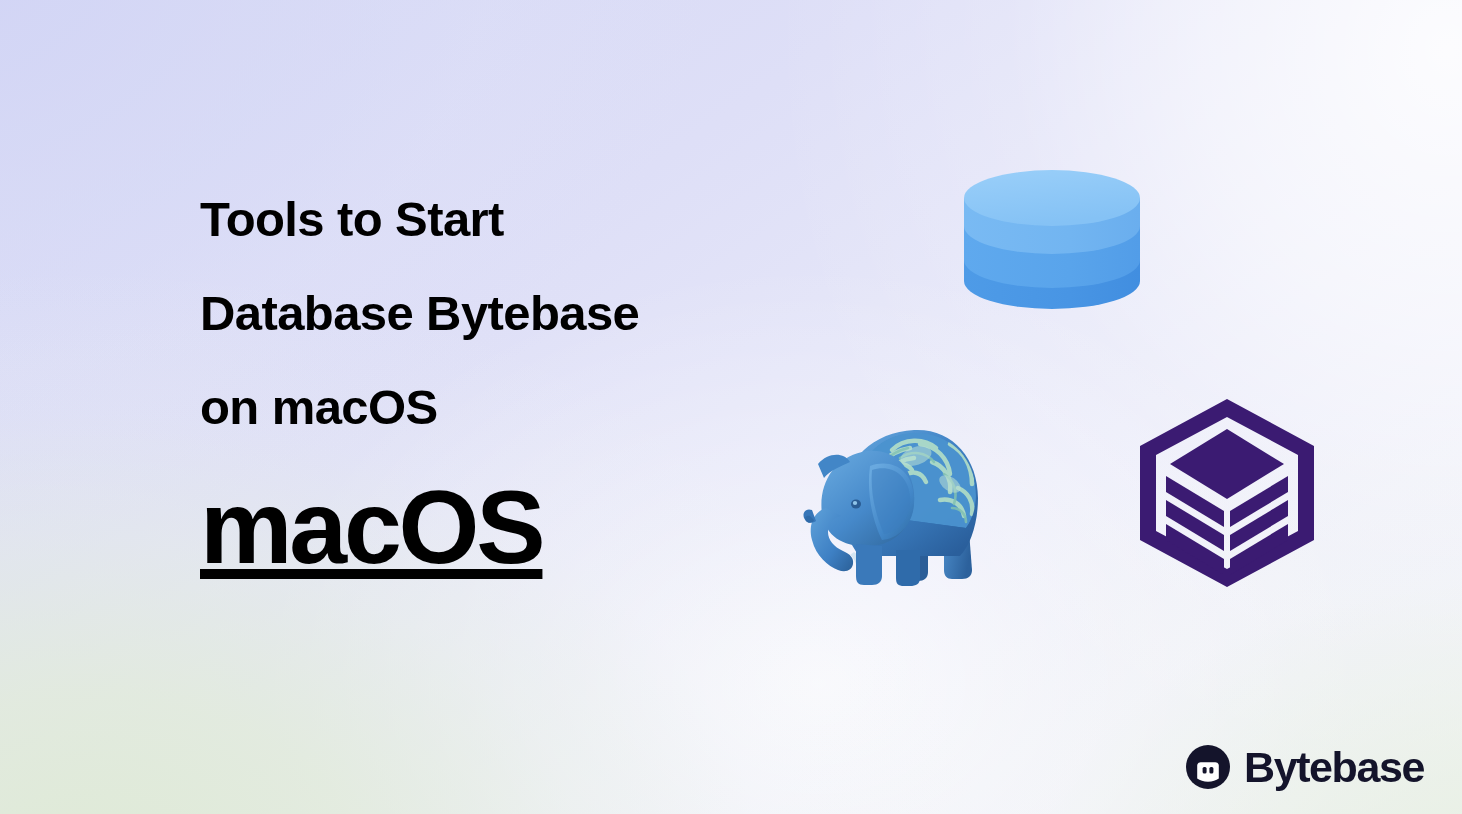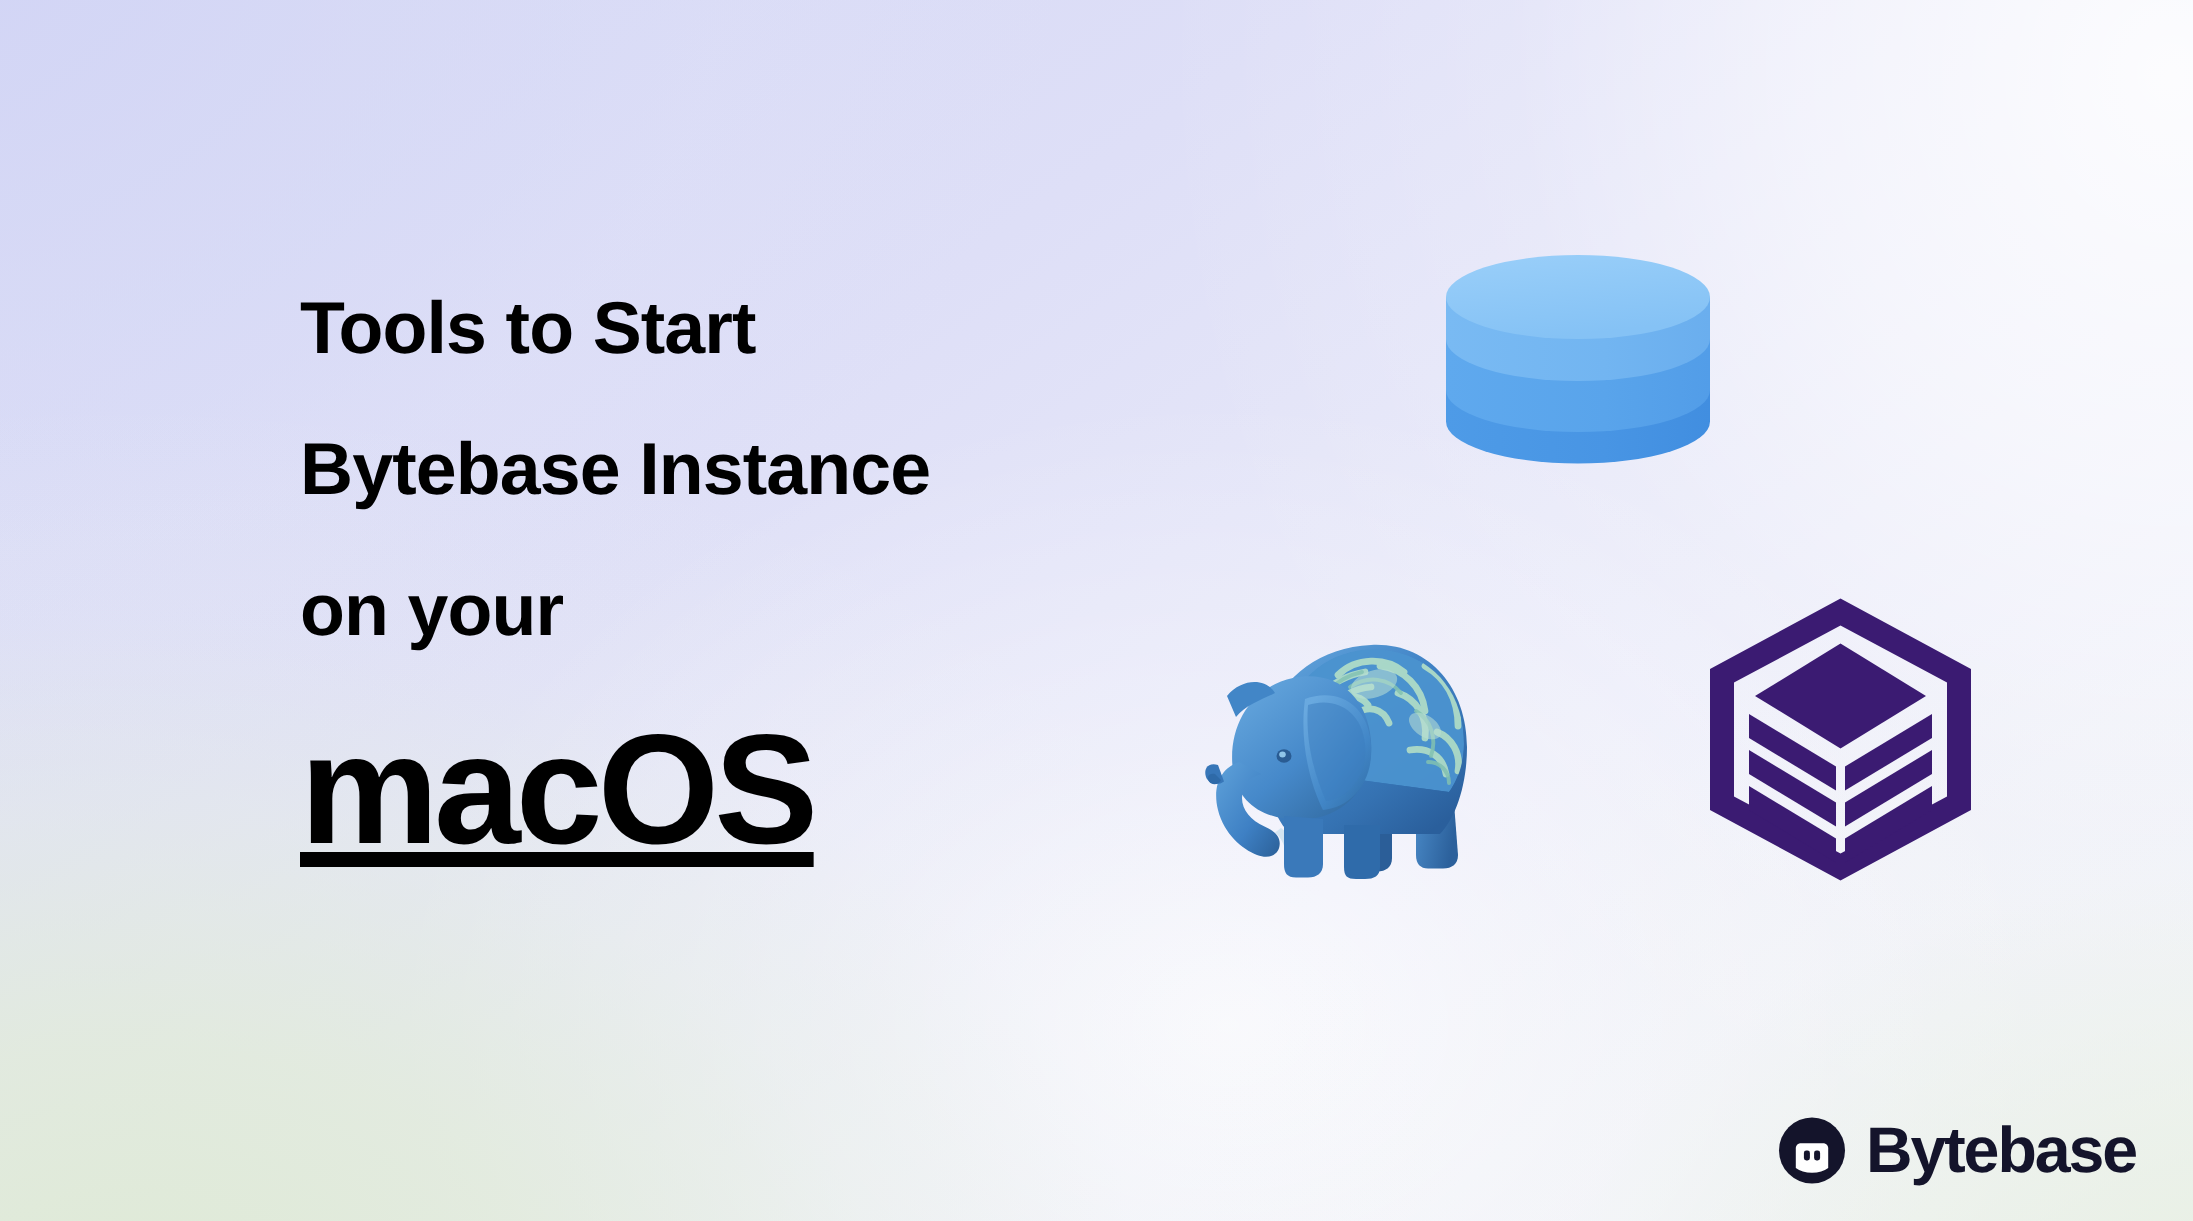--- a/index.html
+++ b/index.html
@@ -167,22 +167,22 @@
 
   <div class="bg-layer bg-base"></div>
   <div class="bg-layer bg-lav-tl"></div>
   <div class="bg-layer bg-white-r"></div>
   <div class="bg-layer bg-white-c"></div>
   <div class="bg-layer bg-green"></div>
   <div class="bg-layer bg-green-br"></div>
 
   <div class="headline">
     <span class="headline-line">Tools to Start</span>
-    <span class="headline-line">Bytebase Instance</span>
-    <span class="headline-line">on your</span>
+    <span class="headline-line">Database Bytebase</span>
+    <span class="headline-line">on macOS</span>
     <span class="headline-big">macOS</span>
   </div>
 
   <svg class="cylinder" viewBox="0 0 180 157">
     <defs>
       <linearGradient id="cylTopG" x1="0" y1="0" x2="0.35" y2="1">
         <stop offset="0%" stop-color="#9ACFF9"></stop>
         <stop offset="100%" stop-color="#85C2F5"></stop>
       </linearGradient>
       <linearGradient id="cylB1" x1="0" y1="0" x2="1" y2="0">

